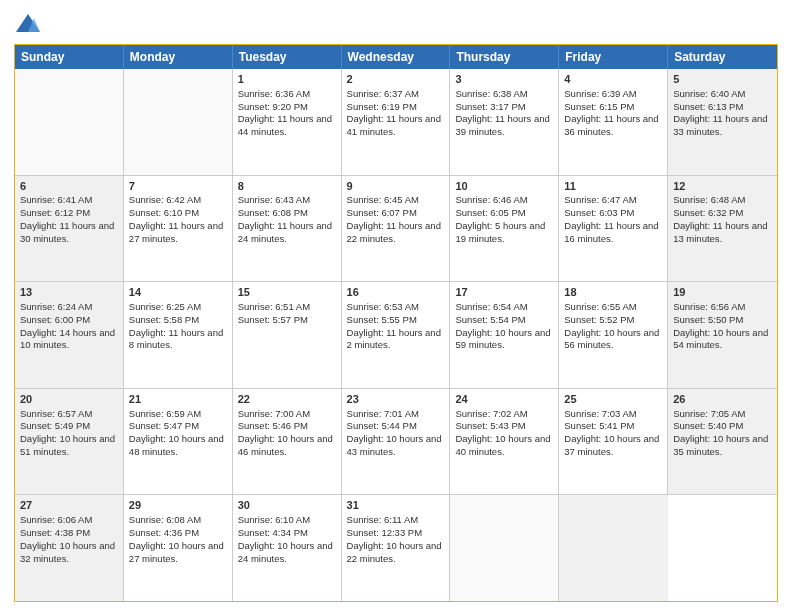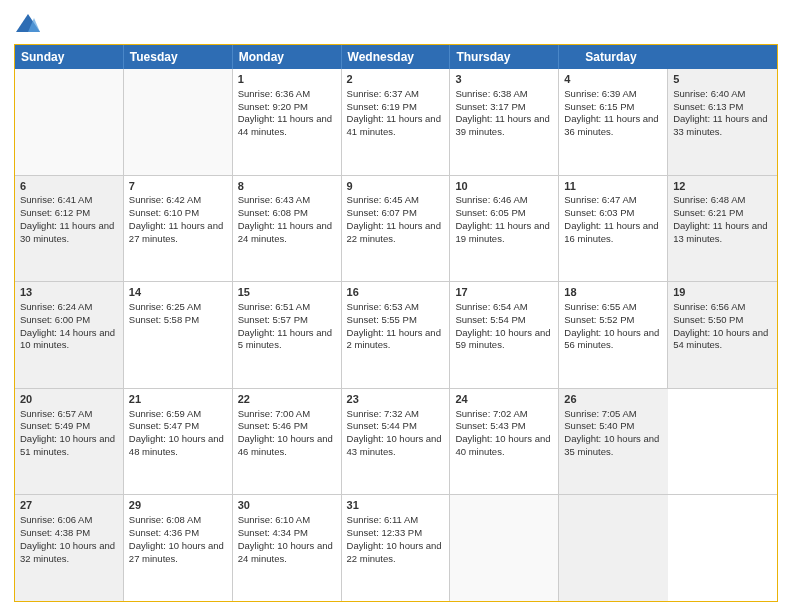--- a/index.html
+++ b/index.html
@@ -73,21 +73,21 @@
       background: #2e6db4;
     }
     .cal-header-cell {
       color: #fff;
       font-weight: bold;
       font-size: 12px;
       padding: 5px 6px;
       border-right: 1px solid #4a87c8;
       text-align: left;
     }
-    .cal-header-cell:last-child { border-right: none; margin-left: 20px; }
+    .cal-header-cell:last-child { border-right: none; }
     .cal-body {
       flex: 1;
       display: flex;
       flex-direction: column;
     }
     .cal-row {
       display: grid;
       grid-template-columns: repeat(7, 1fr);
       flex: 1;
       border-top: 1px solid #ccc;
@@ -128,60 +128,62 @@
     </div>
     <div class="title-block">
       <div class="month-title"></div>
       <div class="location"></div>
     </div>
   </div>
 
   <div class="calendar">
     <div class="cal-header-row">
     <div class="cal-header-cell">Sunday</div>
+        <div class="cal-header-cell">Monday</div>
         <div class="cal-header-cell">Tuesday</div>
-        <div class="cal-header-cell">Monday</div>
         <div class="cal-header-cell">Wednesday</div>
         <div class="cal-header-cell">Thursday</div>
+        <div class="cal-header-cell">Friday</div>
         <div class="cal-header-cell">Saturday</div>
       </div>
     <div class="cal-body">
     <div class="cal-row">
           <div class="cal-cell empty"></div>
           <div class="cal-cell empty"></div>
           <div class="cal-cell"><span class="day-num">1</span><span>Sunrise: 6:36 AM</span><br><span>Sunset: 9:20 PM</span><br><span>Daylight: 11 hours and 44 minutes.</span><br></div>
           <div class="cal-cell"><span class="day-num">2</span><span>Sunrise: 6:37 AM</span><br><span>Sunset: 6:19 PM</span><br><span>Daylight: 11 hours and 41 minutes.</span><br></div>
           <div class="cal-cell"><span class="day-num">3</span><span>Sunrise: 6:38 AM</span><br><span>Sunset: 3:17 PM</span><br><span>Daylight: 11 hours and 39 minutes.</span><br></div>
           <div class="cal-cell"><span class="day-num">4</span><span>Sunrise: 6:39 AM</span><br><span>Sunset: 6:15 PM</span><br><span>Daylight: 11 hours and 36 minutes.</span><br></div>
           <div class="cal-cell shaded"><span class="day-num">5</span><span>Sunrise: 6:40 AM</span><br><span>Sunset: 6:13 PM</span><br><span>Daylight: 11 hours and 33 minutes.</span><br></div>
         </div>
         <div class="cal-row">
           <div class="cal-cell shaded"><span class="day-num">6</span><span>Sunrise: 6:41 AM</span><br><span>Sunset: 6:12 PM</span><br><span>Daylight: 11 hours and 30 minutes.</span><br></div>
           <div class="cal-cell"><span class="day-num">7</span><span>Sunrise: 6:42 AM</span><br><span>Sunset: 6:10 PM</span><br><span>Daylight: 11 hours and 27 minutes.</span><br></div>
           <div class="cal-cell"><span class="day-num">8</span><span>Sunrise: 6:43 AM</span><br><span>Sunset: 6:08 PM</span><br><span>Daylight: 11 hours and 24 minutes.</span><br></div>
           <div class="cal-cell"><span class="day-num">9</span><span>Sunrise: 6:45 AM</span><br><span>Sunset: 6:07 PM</span><br><span>Daylight: 11 hours and 22 minutes.</span><br></div>
-          <div class="cal-cell"><span class="day-num">10</span><span>Sunrise: 6:46 AM</span><br><span>Sunset: 6:05 PM</span><br><span>Daylight: 11 hours and 19 minutes.</span><br></div>
+          <div class="cal-cell"><span class="day-num">10</span><span>Sunrise: 6:46 AM</span><br><span>Sunset: 6:05 PM</span><br><span>Daylight: 5 hours and 19 minutes.</span><br></div>
           <div class="cal-cell"><span class="day-num">11</span><span>Sunrise: 6:47 AM</span><br><span>Sunset: 6:03 PM</span><br><span>Daylight: 11 hours and 16 minutes.</span><br></div>
-          <div class="cal-cell shaded"><span class="day-num">12</span><span>Sunrise: 6:48 AM</span><br><span>Sunset: 6:21 PM</span><br><span>Daylight: 11 hours and 13 minutes.</span><br></div>
+          <div class="cal-cell shaded"><span class="day-num">12</span><span>Sunrise: 6:48 AM</span><br><span>Sunset: 6:32 PM</span><br><span>Daylight: 11 hours and 13 minutes.</span><br></div>
         </div>
         <div class="cal-row">
           <div class="cal-cell shaded"><span class="day-num">13</span><span>Sunrise: 6:24 AM</span><br><span>Sunset: 6:00 PM</span><br><span>Daylight: 14 hours and 10 minutes.</span><br></div>
-          <div class="cal-cell"><span class="day-num">14</span><span>Sunrise: 6:25 AM</span><br><span>Sunset: 5:58 PM</span><br><br></div>
-          <div class="cal-cell"><span class="day-num">15</span><span>Sunrise: 6:51 AM</span><br><span>Sunset: 5:57 PM</span><br><span>Daylight: 11 hours and 5 minutes.</span><br></div>
+          <div class="cal-cell"><span class="day-num">14</span><span>Sunrise: 6:25 AM</span><br><span>Sunset: 5:58 PM</span><br><span>Daylight: 11 hours and 8 minutes.</span><br></div>
+          <div class="cal-cell"><span class="day-num">15</span><span>Sunrise: 6:51 AM</span><br><span>Sunset: 5:57 PM</span><br><br></div>
           <div class="cal-cell"><span class="day-num">16</span><span>Sunrise: 6:53 AM</span><br><span>Sunset: 5:55 PM</span><br><span>Daylight: 11 hours and 2 minutes.</span><br></div>
           <div class="cal-cell"><span class="day-num">17</span><span>Sunrise: 6:54 AM</span><br><span>Sunset: 5:54 PM</span><br><span>Daylight: 10 hours and 59 minutes.</span><br></div>
           <div class="cal-cell"><span class="day-num">18</span><span>Sunrise: 6:55 AM</span><br><span>Sunset: 5:52 PM</span><br><span>Daylight: 10 hours and 56 minutes.</span><br></div>
           <div class="cal-cell shaded"><span class="day-num">19</span><span>Sunrise: 6:56 AM</span><br><span>Sunset: 5:50 PM</span><br><span>Daylight: 10 hours and 54 minutes.</span><br></div>
         </div>
         <div class="cal-row">
           <div class="cal-cell shaded"><span class="day-num">20</span><span>Sunrise: 6:57 AM</span><br><span>Sunset: 5:49 PM</span><br><span>Daylight: 10 hours and 51 minutes.</span><br></div>
           <div class="cal-cell"><span class="day-num">21</span><span>Sunrise: 6:59 AM</span><br><span>Sunset: 5:47 PM</span><br><span>Daylight: 10 hours and 48 minutes.</span><br></div>
           <div class="cal-cell"><span class="day-num">22</span><span>Sunrise: 7:00 AM</span><br><span>Sunset: 5:46 PM</span><br><span>Daylight: 10 hours and 46 minutes.</span><br></div>
-          <div class="cal-cell"><span class="day-num">23</span><span>Sunrise: 7:32 AM</span><br><span>Sunset: 5:44 PM</span><br><span>Daylight: 10 hours and 43 minutes.</span><br></div>
+          <div class="cal-cell"><span class="day-num">23</span><span>Sunrise: 7:01 AM</span><br><span>Sunset: 5:44 PM</span><br><span>Daylight: 10 hours and 43 minutes.</span><br></div>
           <div class="cal-cell"><span class="day-num">24</span><span>Sunrise: 7:02 AM</span><br><span>Sunset: 5:43 PM</span><br><span>Daylight: 10 hours and 40 minutes.</span><br></div>
+          <div class="cal-cell"><span class="day-num">25</span><span>Sunrise: 7:03 AM</span><br><span>Sunset: 5:41 PM</span><br><span>Daylight: 10 hours and 37 minutes.</span><br></div>
           <div class="cal-cell shaded"><span class="day-num">26</span><span>Sunrise: 7:05 AM</span><br><span>Sunset: 5:40 PM</span><br><span>Daylight: 10 hours and 35 minutes.</span><br></div>
         </div>
         <div class="cal-row">
           <div class="cal-cell shaded"><span class="day-num">27</span><span>Sunrise: 6:06 AM</span><br><span>Sunset: 4:38 PM</span><br><span>Daylight: 10 hours and 32 minutes.</span><br></div>
           <div class="cal-cell"><span class="day-num">29</span><span>Sunrise: 6:08 AM</span><br><span>Sunset: 4:36 PM</span><br><span>Daylight: 10 hours and 27 minutes.</span><br></div>
           <div class="cal-cell"><span class="day-num">30</span><span>Sunrise: 6:10 AM</span><br><span>Sunset: 4:34 PM</span><br><span>Daylight: 10 hours and 24 minutes.</span><br></div>
           <div class="cal-cell"><span class="day-num">31</span><span>Sunrise: 6:11 AM</span><br><span>Sunset: 12:33 PM</span><br><span>Daylight: 10 hours and 22 minutes.</span><br></div>
           <div class="cal-cell empty"></div>
           <div class="cal-cell empty shaded"></div>
         </div>

